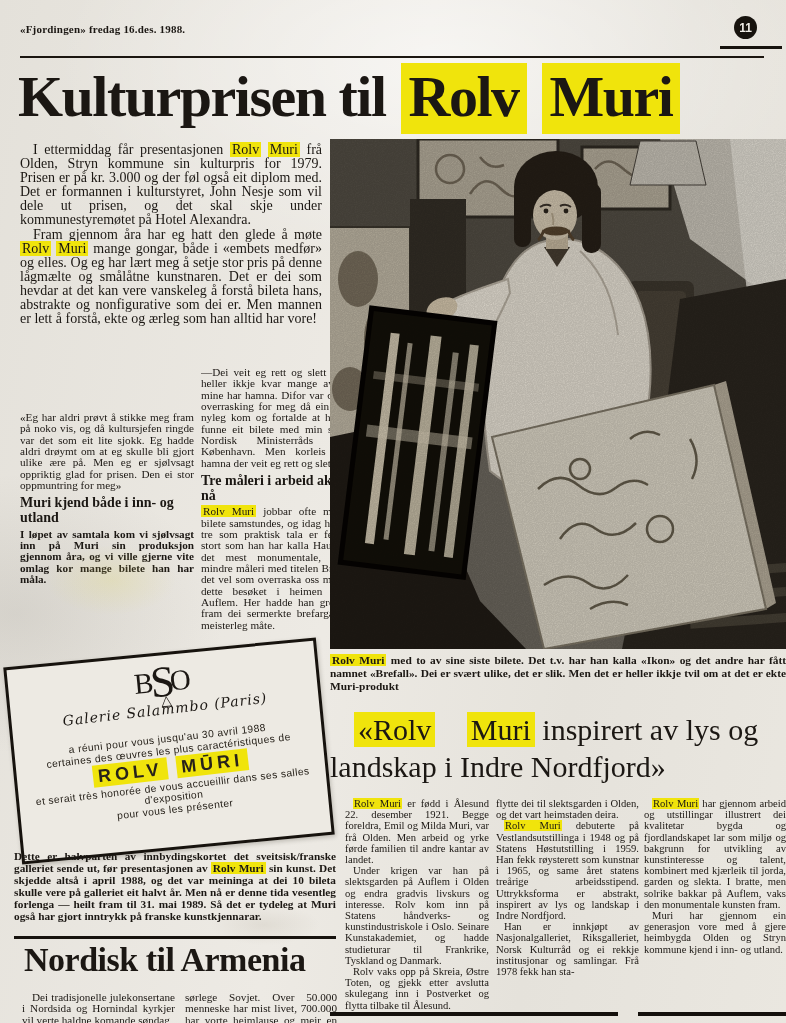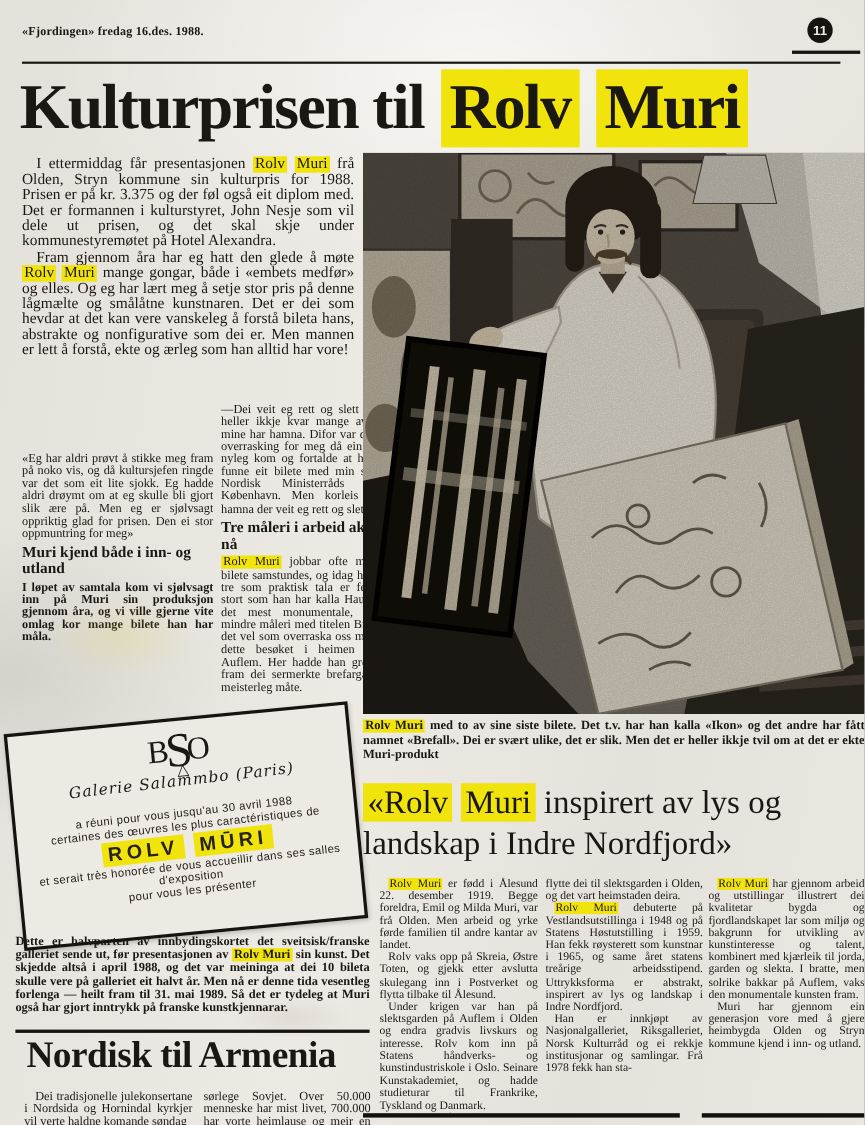--- a/index.html
+++ b/index.html
@@ -40,21 +40,21 @@
   .subhead{font-size:14px;line-height:14.6px;font-weight:bold;margin:5px 0 3px;text-align:left;}
   .lead-bold{font-weight:bold;}
   .colA{left:20px;top:412px;width:174px;height:250px;}
   .colB{left:201px;top:367px;width:172px;height:296px;}
 
   .photo{left:330px;top:139px;width:456px;height:510px;background:#57534b;}
   .photo-caption{left:330px;top:654px;width:456px;font-weight:bold;font-size:11.4px;line-height:13px;text-align:justify;}
   .photo-caption .hl{padding:0 2px;}
 
   .pull-quote{left:330px;top:711px;width:470px;font-size:30px;line-height:37px;}
-  .pull-quote .hl{padding:1px 4px;}
+  .pull-quote .hl{padding:1px 4px;margin-left:24px;}
 
   .card{left:12px;top:652px;width:308px;height:192px;border:3px solid #17130e;background:#edeae3;
     transform:rotate(-5.5deg);text-align:center;font-family:"Liberation Sans",sans-serif;
     box-shadow:1px 2px 4px rgba(60,55,45,.25);}
   .card-logo{margin-top:7px;font-family:"Liberation Serif",serif;line-height:30px;}
   .logo-b,.logo-o{font-size:29px;}
   .logo-s{font-size:44px;position:relative;top:5px;margin:0 -5px 0 -3px;display:inline-block;}
   .logo-tri{position:absolute;font-size:14px;left:9px;top:19px;}
   .card-script{font-family:"DejaVu Serif",serif;font-style:italic;font-size:14px;letter-spacing:1px;margin-top:0;transform:rotate(-1deg);}
   .card-lines{margin-top:16px;font-size:10.3px;letter-spacing:.4px;color:#27221b;transform:rotate(-1deg);}
@@ -95,27 +95,27 @@
 <div id="page">
 
   <div class="abs masthead">«Fjordingen» fredag 16.des. 1988.</div>
   <div class="abs page-badge">11</div>
   <div class="abs badge-rule"></div>
   <div class="abs masthead-rule"></div>
 
   <h1 class="abs headline" style="margin:0;"><span>Kulturprisen til </span><span class="hl">Rolv</span><span> </span><span class="hl">Muri</span></h1>
 
   <div class="abs intro">
-    <p><span>I ettermiddag får presentasjonen </span><span class="hl">Rolv</span><span> </span><span class="hl">Muri</span><span> frå Olden, Stryn kommune sin kulturpris for 1988. Prisen er på kr. 3.375 og der føl også eit diplom med. Det er formannen i kulturstyret, John Nesje som vil dele ut prisen, og det skal skje under kommunestyremøtet på Hotel Alexandra.</span></p>
+    <p><span>I ettermiddag får presentasjonen </span><span class="hl">Rolv</span><span> </span><span class="hl">Muri</span><span> frå Olden, Stryn kommune sin kulturpris for 1979. Prisen er på kr. 3.000 og der føl også eit diplom med. Det er formannen i kulturstyret, John Nesje som vil dele ut prisen, og det skal skje under kommunestyremøtet på Hotel Alexandra.</span></p>
     <p><span>Fram gjennom åra har eg hatt den glede å møte </span><span class="hl">Rolv</span><span> </span><span class="hl">Muri</span><span> mange gongar, både i «embets medfør» og elles. Og eg har lært meg å setje stor pris på denne lågmælte og smålåtne kunstnaren. Det er dei som hevdar at det kan vere vanskeleg å forstå bileta hans, abstrakte og nonfigurative som dei er. Men mannen er lett å forstå, ekte og ærleg som han alltid har vore!</span></p>
   </div>
 
 
   <div class="abs newscol colA">
-    <p class="noind">«Eg har aldri prøvt å stikke meg fram på noko vis, og då kultursjefen ringde var det som eit lite sjokk. Eg hadde aldri drøymt om at eg skulle bli gjort slik ære på. Men eg er sjølvsagt oppriktig glad for prisen. Den ei stor oppmuntring for meg»</p>
+    <p class="noind">«Eg har aldri prøvt å stikke meg fram på noko vis, og då kultursjefen ringde var det som eit lite sjokk. Eg hadde aldri drøymt om at eg skulle bli gjort ulike ære på. Men eg er sjølvsagt oppriktig glad for prisen. Den ei stor oppmuntring for meg»</p>
     <div class="subhead">Muri kjend både i inn- og utland</div>
     <p class="noind lead-bold">I løpet av samtala kom vi sjølvsagt inn på Muri sin produksjon gjennom åra, og vi ville gjerne vite omlag kor mange bilete han har måla.</p>
   </div>
 
   <div class="abs newscol colB">
     <p class="noind">—Dei veit eg rett og slett ikkje, og heller ikkje kvar mange av arbeida mine har hamna. Difor var det ei stor overrasking for meg då ein kjenning nyleg kom og fortalde at han hadde funne eit bilete med min signatur i Nordisk Ministerråds Hus i København. Men korleis det har hamna der veit eg rett og slett ikkje.</p>
     <div class="subhead">Tre måleri i arbeid akkurat nå</div>
     <p class="noind"><span class="hl">Rolv Muri</span><span> jobbar ofte med fleire bilete samstundes, og idag har han og tre som praktisk tala er ferdig. Eit stort som han har kalla Haust er nok det mest monumentale, men eit mindre måleri med titelen Brefall, var det vel som overraska oss mest under dette besøket i heimen hans på Auflem. Her hadde han greidd å få fram dei sermerkte brefargar på ein meisterleg måte.</span></p>
   </div>
 
@@ -223,23 +223,23 @@
       <div>certaines des œuvres les plus caractéristiques de</div>
       <div class="card-artist"><span class="hl">ROLV</span><span> </span><span class="hl">MŪRI</span></div>
       <div>et serait très honorée de vous accueillir dans ses salles d'exposition</div>
       <div>pour vous les présenter</div>
     </div>
   </div>
 
   <div class="abs card-caption"><span>Dette er halvparten av innbydingskortet det sveitsisk/franske galleriet sende ut, før presentasjonen av </span><span class="hl">Rolv Muri</span><span> sin kunst. Det skjedde altså i april 1988, og det var meininga at dei 10 bileta skulle vere på galleriet eit halvt år. Men nå er denne tida vesentleg forlenga — heilt fram til 31. mai 1989. Så det er tydeleg at Muri også har gjort inntrykk på franske kunstkjennarar.</span></div>
 
   <div class="abs biocol bio1">
-    <p><span class="hl">Rolv Muri</span><span> er fødd i Ålesund 22. desember 1919. Begge foreldra, Emil og Milda Muri, var frå Olden. Men arbeid og yrke førde familien til andre kantar av landet.</span></p>
+    <p><span class="hl">Rolv Muri</span><span> er fødd i Ålesund 22. desember 1921. Begge foreldra, Emil og Milda Muri, var frå Olden. Men arbeid og yrke førde familien til andre kantar av landet.</span></p>
+    <p>Under krigen var han på slektsgarden på Auflem i Olden og endra gradvis livskurs og interesse. Rolv kom inn på Statens håndverks- og kunstindustriskole i Oslo. Seinare Kunstakademiet, og hadde studieturar til Frankrike, Tyskland og Danmark.</p>
     <p>Rolv vaks opp på Skreia, Østre Toten, og gjekk etter avslutta skulegang inn i Postverket og flytta tilbake til Ålesund.</p>
-    <p>Under krigen var han på slektsgarden på Auflem i Olden og endra gradvis livskurs og interesse. Rolv kom inn på Statens håndverks- og kunstindustriskole i Oslo. Seinare Kunstakademiet, og hadde studieturar til Frankrike, Tyskland og Danmark.</p>
     <p>Han vart gift med kunstnaren Helga Brøchner frå Fyn. I 1948</p>
   </div>
   <div class="abs biocol bio2">
     <p class="noind">flytte dei til slektsgarden i Olden, og det vart heimstaden deira.</p>
     <p><span class="hl">Rolv Muri</span><span> debuterte på Vestlandsutstillinga i 1948 og på Statens Høstutstilling i 1959. Han fekk røysterett som kunstnar i 1965, og same året statens treårige arbeidsstipend. Uttrykksforma er abstrakt, inspirert av lys og landskap i Indre Nordfjord.</span></p>
     <p>Han er innkjøpt av Nasjonalgalleriet, Riksgalleriet, Norsk Kulturråd og ei rekkje institusjonar og samlingar. Frå 1978 fekk han sta-</p>
   </div>
   <div class="abs biocol bio3">
     <p><span class="hl">Rolv Muri</span><span> har gjennom arbeid og utstillingar illustrert dei kvalitetar bygda og fjordlandskapet lar som miljø og bakgrunn for utvikling av kunstinteresse og talent, kombinert med kjærleik til jorda, garden og slekta. I bratte, men solrike bakkar på Auflem, vaks den monumentale kunsten fram.</span></p>
     <p>Muri har gjennom ein generasjon vore med å gjere heimbygda Olden og Stryn kommune kjend i inn- og utland.</p>

